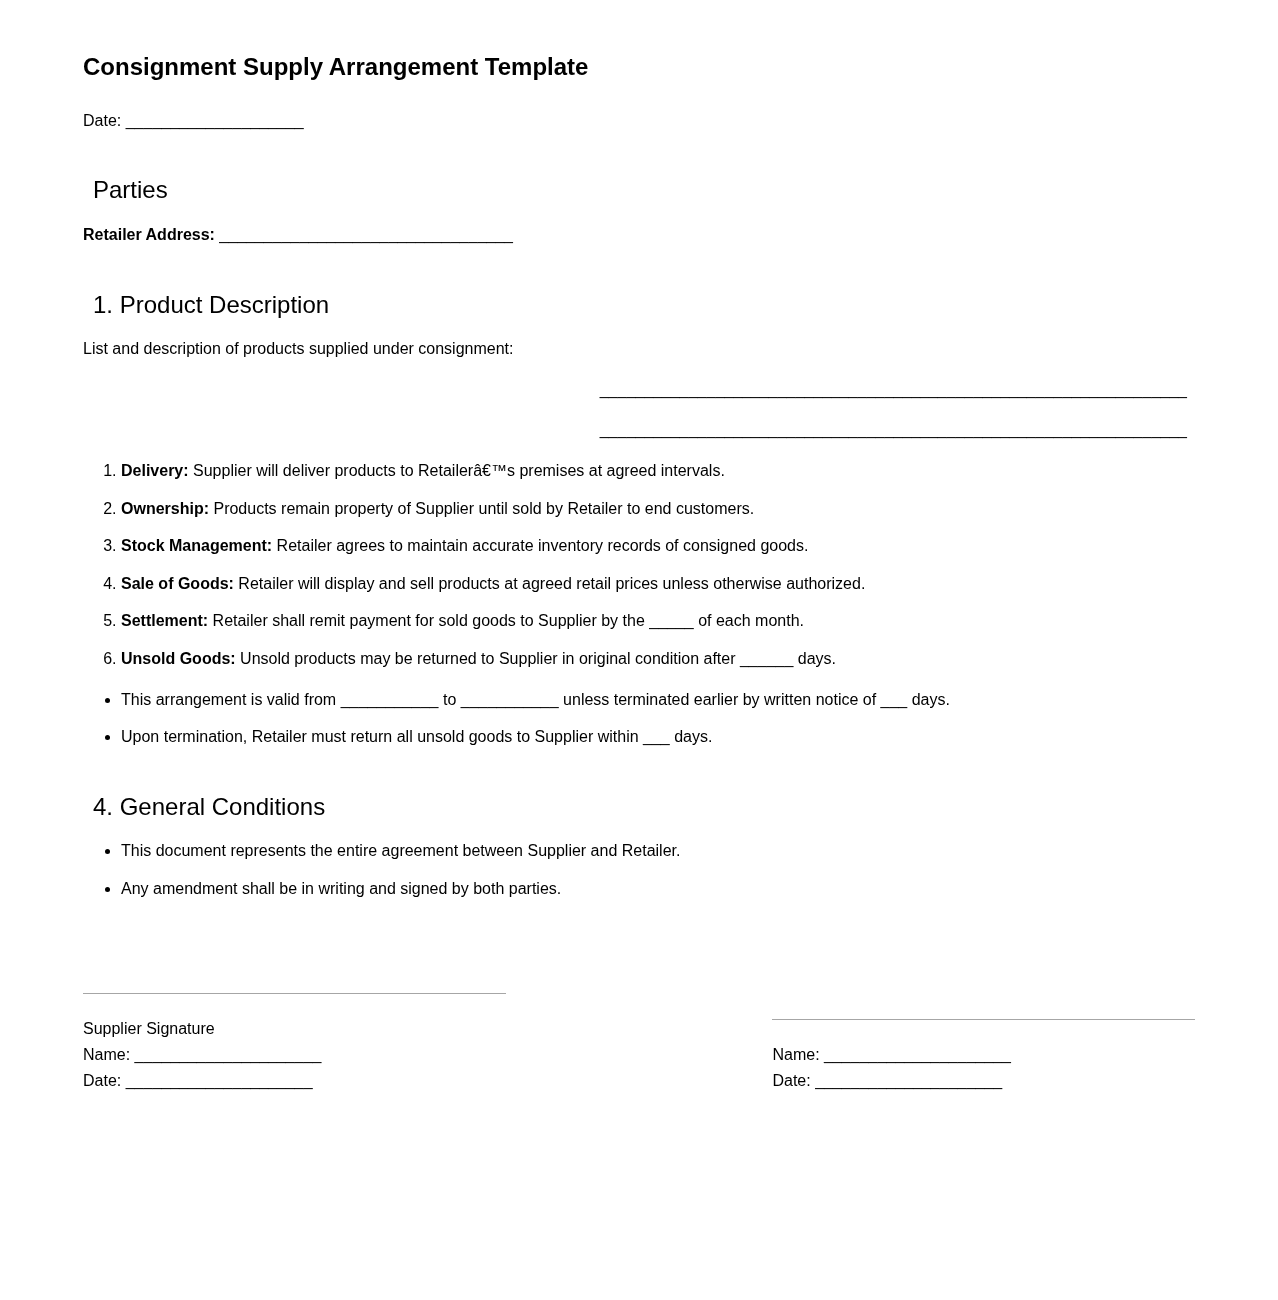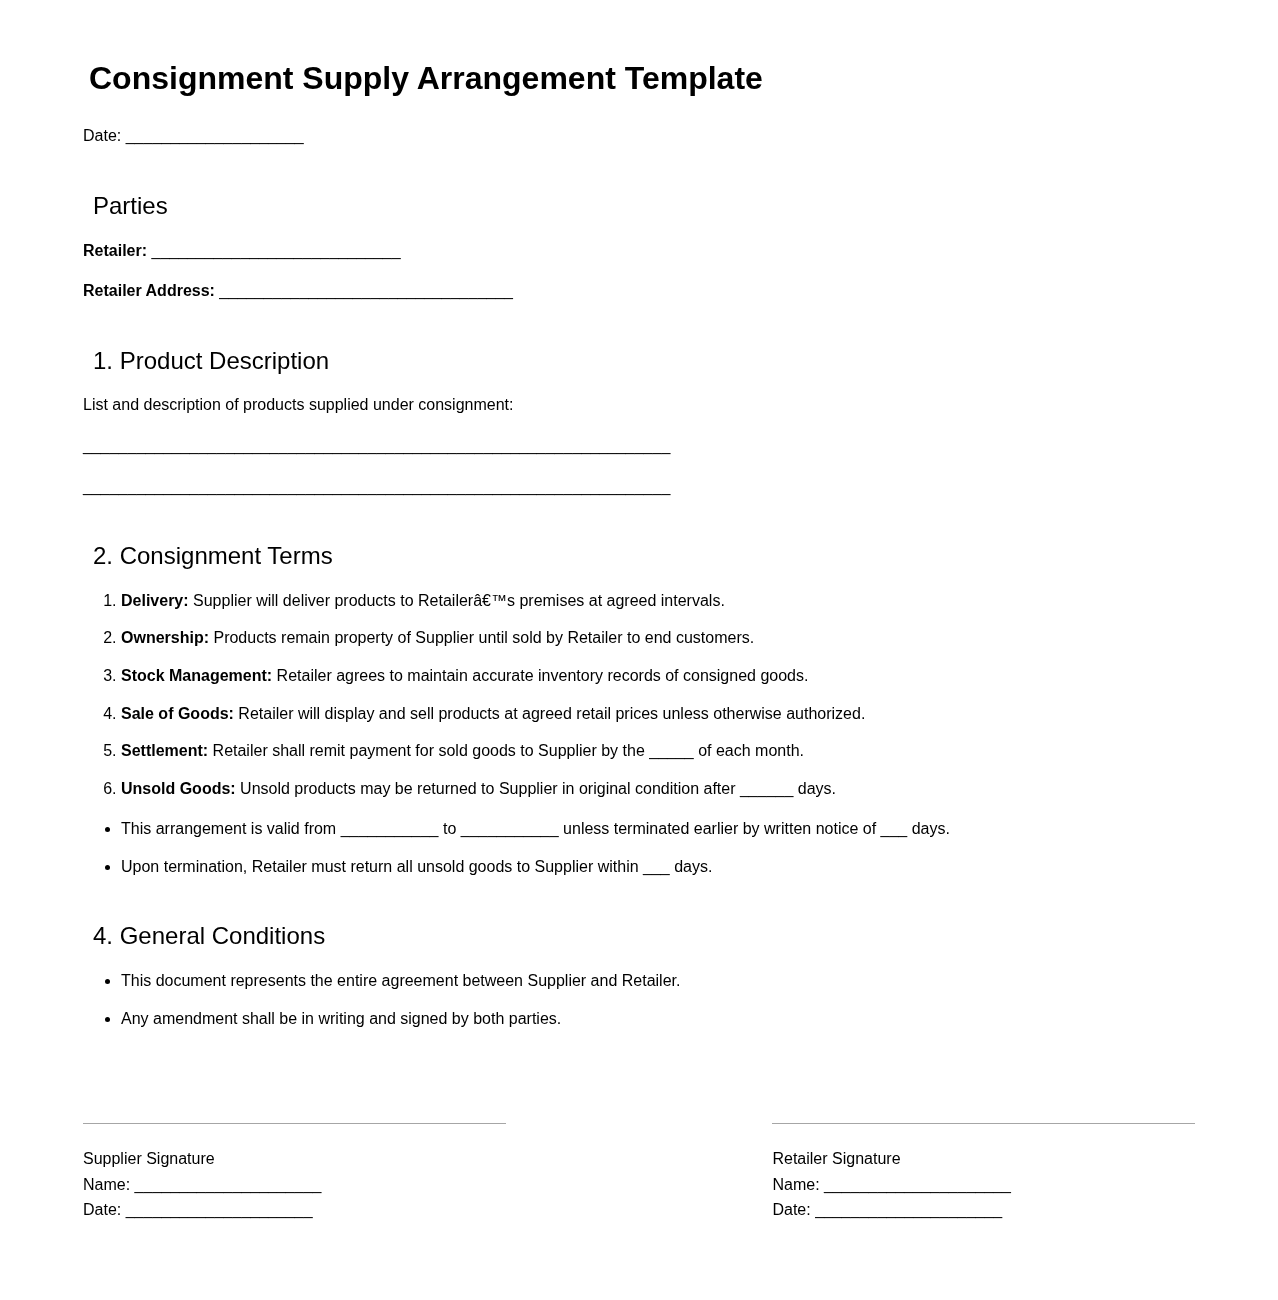--- a/index.html
+++ b/index.html
@@ -10,37 +10,37 @@
     font-size: 16px;
     line-height: 1.6;
   }
   .page {
     width: 1278px;
     min-height: 1300px;
     padding: 53px 83px 60px 83px;
     background: #ffffff;
   }
   h1 {
-    font-size: 32px;
+    font-size: 24px;
     line-height: 1.2;
-    margin: 6px;
+    margin: 0;
     font-weight: bold;
   }
   h2 {
     font-size: 24px;
     line-height: 1.4;
     margin: 40px 0 14px 10px;
     font-weight: normal;
   }
   p { margin: 15px 0; }
   .date-top { margin-top: 26px; }
   ol, ul { margin: 15px 0; padding-left: 26px; }
   li { margin: 12px; }
   .blank { white-space: nowrap; }
-  .write-line { margin: 15px 0; letter-spacing: 0; }
+  .write-line { margin: 15px 8px; letter-spacing: 0; text-align: right; }
   .signatures {
     display: flex;
     justify-content: space-between;
     margin-top: 92px;
     align-items: flex-end;
   }
   .sig-col {
     width: 38%;
     border-top: 1px solid #a6a6a6;
     padding-top: 22px;
@@ -52,32 +52,30 @@
 
 <div class="page">
 
   <h1>Consignment Supply Arrangement Template</h1>
 
   <p class="date-top"><span>Date:</span> <span class="blank">____________________</span></p>
 
   <h2>Parties</h2>
 
 
-  <p><strong>Retailer:</strong> <span class="blank">____________________________</span></p>
 
   <p><strong>Retailer Address:</strong> <span class="blank">_________________________________</span></p>
 
   <h2>1. Product Description</h2>
 
   <p>List and description of products supplied under consignment:</p>
 
   <p class="write-line">__________________________________________________________________</p>
   <p class="write-line">__________________________________________________________________</p>
 
-  <h2>2. Consignment Terms</h2>
 
   <ol>
     <li><strong>Delivery:</strong><span> Supplier will deliver products to Retailerâ€™s premises at agreed intervals.</span></li>
     <li><strong>Ownership:</strong><span> Products remain property of Supplier until sold by Retailer to end customers.</span></li>
     <li><strong>Stock Management:</strong><span> Retailer agrees to maintain accurate inventory records of consigned goods.</span></li>
     <li><strong>Sale of Goods:</strong><span> Retailer will display and sell products at agreed retail prices unless otherwise authorized.</span></li>
     <li><strong>Settlement:</strong><span> Retailer shall remit payment for sold goods to Supplier by the _____ of each month.</span></li>
     <li><strong>Unsold Goods:</strong><span> Unsold products may be returned to Supplier in original condition after ______ days.</span></li>
   </ol>
 
@@ -94,19 +92,18 @@
     <li>Any amendment shall be in writing and signed by both parties.</li>
   </ul>
 
   <div class="signatures">
     <div class="sig-col">
       <p>Supplier Signature</p>
       <p><span>Name:</span> <span class="blank">_____________________</span></p>
       <p><span>Date:</span> <span class="blank">_____________________</span></p>
     </div>
     <div class="sig-col">
-      <p>Retailer Signature</p>
       <p><span>Name:</span> <span class="blank">_____________________</span></p>
       <p><span>Date:</span> <span class="blank">_____________________</span></p>
     </div>
   </div>
 
 </div>
 
 </body></html>

